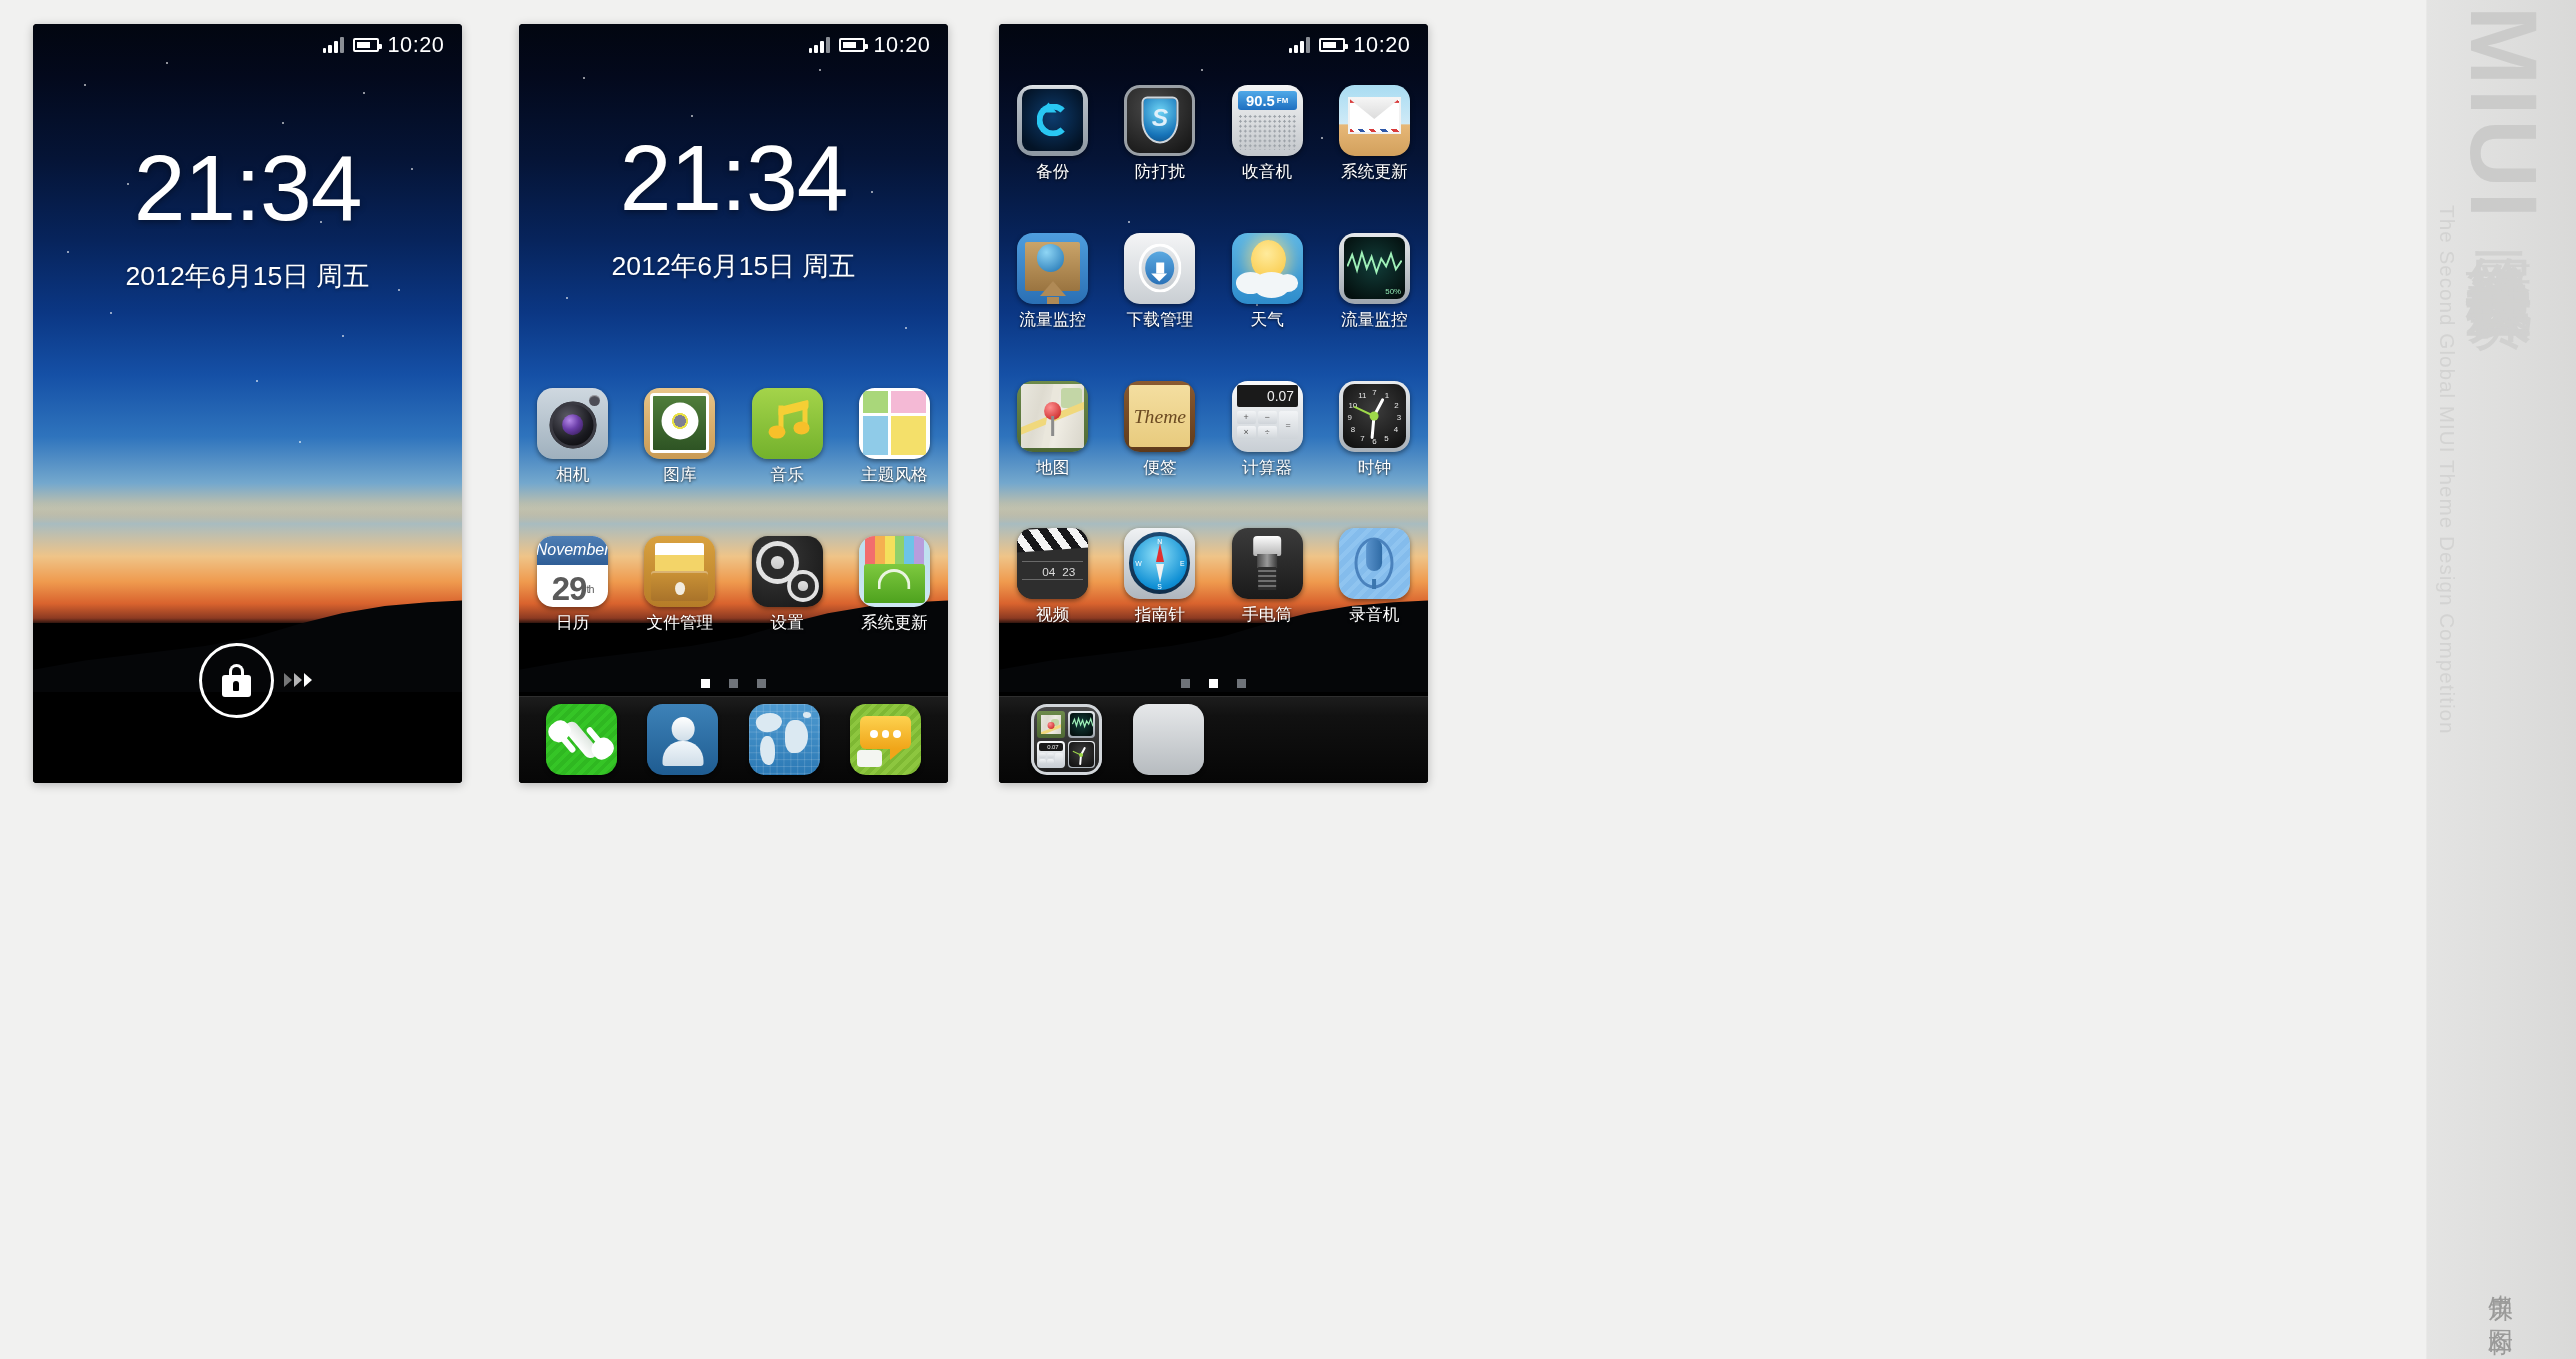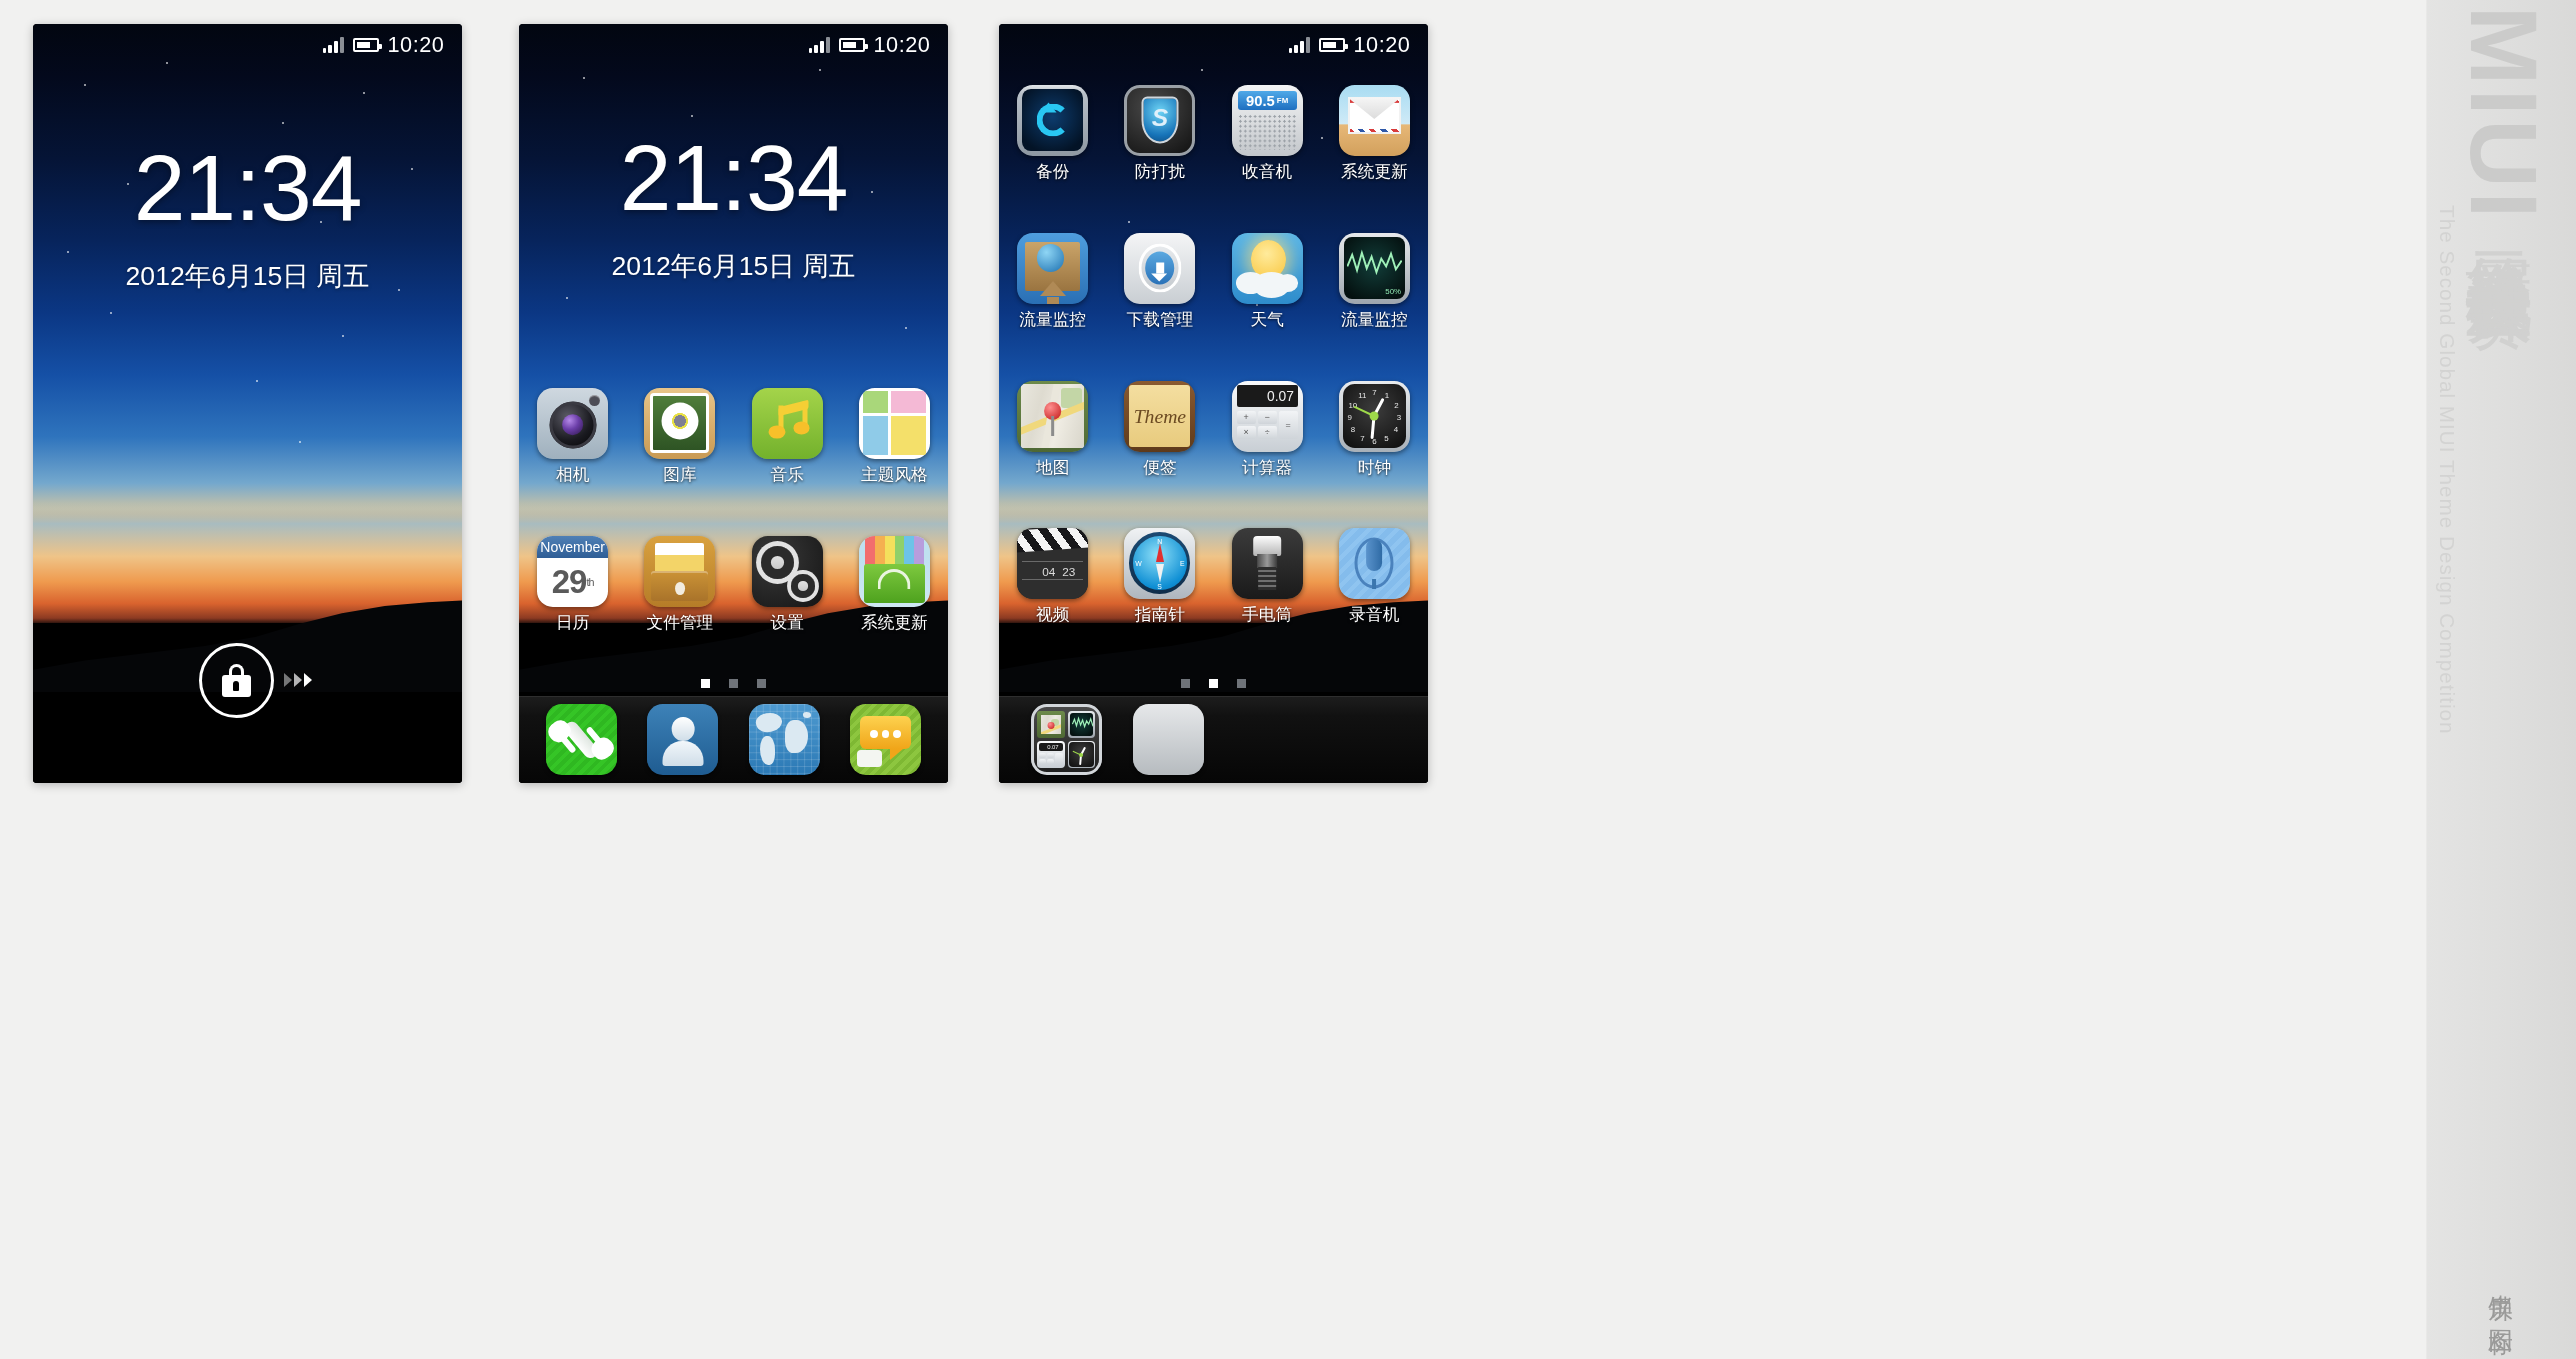--- a/index.html
+++ b/index.html
@@ -153,22 +153,22 @@
      border-radius:50%; background:#f7c02a; }
   .ic-music .h2{ position:absolute; left:26.6px; top:17.7px; width:16.7px; height:12.8px;
      border-radius:50%; background:#f7c02a; }
 
   .ic-theme{ background:#fff; display:grid; grid-template-columns:25.6px 1fr;
      grid-template-rows:21.7px 1fr; gap:3px; padding:3.9px; }
   .ic-theme .a{ background:#a9d77a; } .ic-theme .b{ background:#f4b9d5; }
   .ic-theme .c{ background:#8fcbe8; } .ic-theme .d{ background:#f4e06a; }
 
   .ic-cal{ background:#fff; }
-  .ic-cal .top{ height:22px; background:linear-gradient(to bottom,#4f7fb5,#2f5e96);
-     color:#fff; font-size:14px; display:flex; align-items:center; justify-content:center; }
+  .ic-cal .top{ height:29px; background:linear-gradient(to bottom,#4f7fb5,#2f5e96);
+     color:#fff; font-size:16px; display:flex; align-items:center; justify-content:center;font-style:italic; }
   .ic-cal .num{ height:49px; display:flex; align-items:center; justify-content:center;
      color:#5a5a5a; font-size:33px; font-weight:bold; letter-spacing:-1px; }
   .ic-cal .num sup{ font-size:10.8px; font-weight:normal; }
 
   .ic-file{ background:linear-gradient(to bottom,#d9a13f,#b57c28); }
   .ic-file .papers{ position:absolute; left:10.8px; top:7.9px; width:49px; height:29.6px;
      background:linear-gradient(to bottom,#fff 0%,#fff 40%,#f3d468 41%,#f3d468 100%);
      border-radius:2px; }
   .ic-file .box{ position:absolute; left:6.9px; bottom:5.9px; width:57px; height:29.6px;
      background:linear-gradient(to bottom,#cb9336,#a9732a); border-radius:3px;

